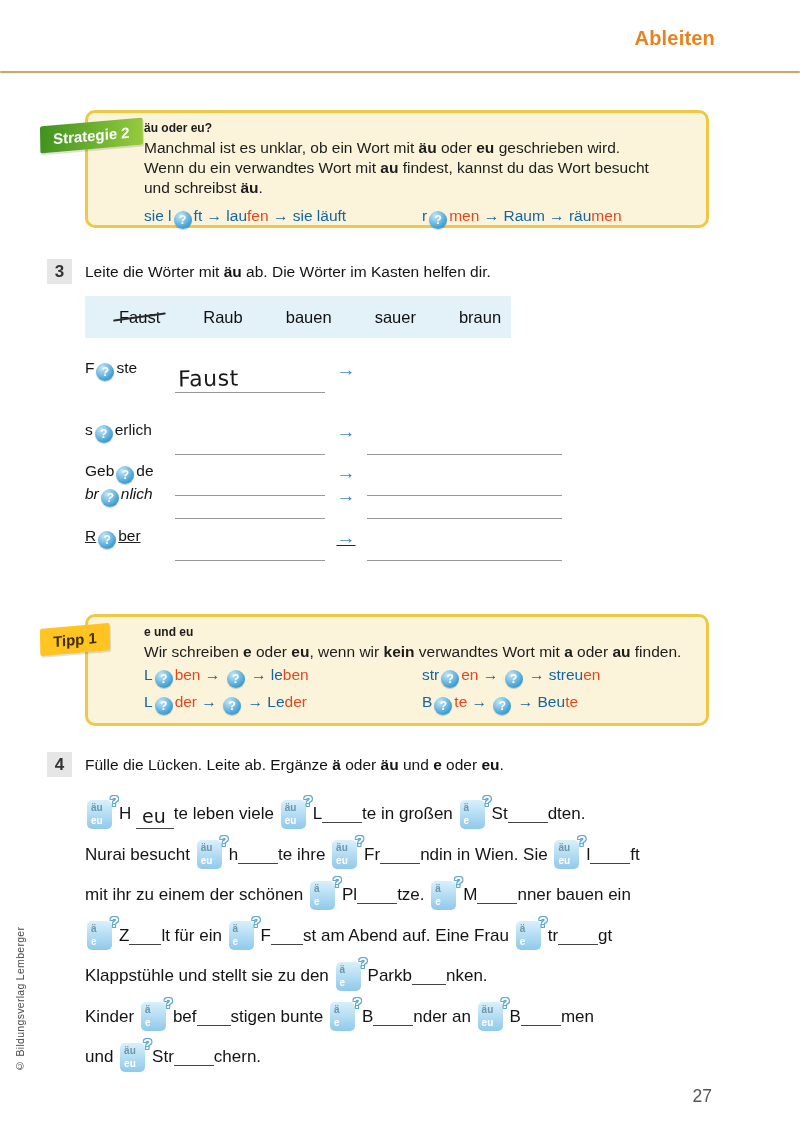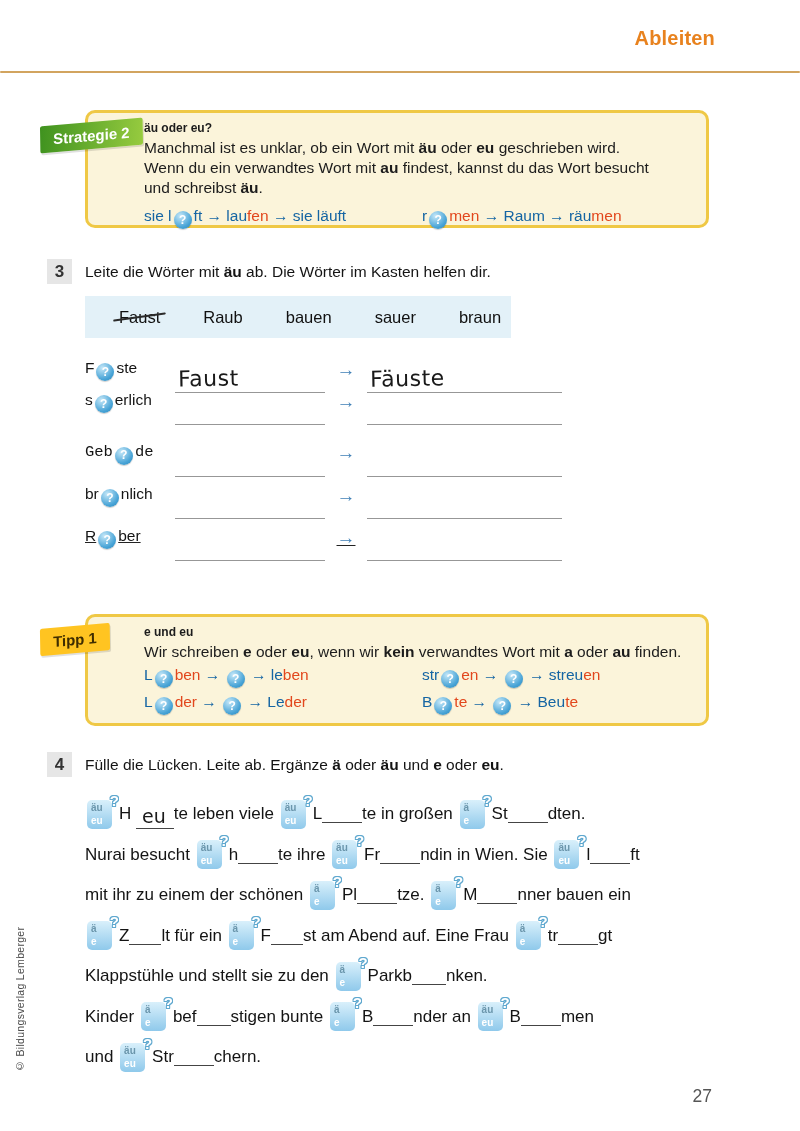--- a/index.html
+++ b/index.html
@@ -136,37 +136,34 @@
     <span class="word">sauer</span>
     <span class="word">braun</span>
   </div>
 <div id="ex3-rows">
     <div class="ex3-row" style="top: 359px;">
       <div class="ex3-label"><span class="seg">F</span><span class="qmark">?</span><span class="seg">ste</span></div>
       <div class="ans-line first">
         <span class="hand">Faust</span>
       </div>
       <div class="row-arrow">→</div>
-      <div class="ans-line second">
-        <span class="hand">Fäuste</span>
-      </div>
-    </div>
-    <div class="ex3-row" style="top: 391px;">
+    </div>
+    <div class="ex3-row" style="top: 421px;">
       <div class="ex3-label"><span class="seg">s</span><span class="qmark">?</span><span class="seg">erlich</span></div>
       <div class="ans-line first"></div>
       <div class="row-arrow">→</div>
       <div class="ans-line second"></div>
     </div>
-    <div class="ex3-row" style="top: 443px; font-family: Liberation Mono, monospace;">
+    <div class="ex3-row" style="top: 462px;">
       <div class="ex3-label"><span class="seg">Geb</span><span class="qmark">?</span><span class="seg">de</span></div>
       <div class="ans-line first"></div>
       <div class="row-arrow">→</div>
       <div class="ans-line second"></div>
     </div>
-    <div class="ex3-row" style="top: 485px;">
+    <div class="ex3-row" style="top: 485px; font-style: italic;">
       <div class="ex3-label"><span class="seg">br</span><span class="qmark">?</span><span class="seg">nlich</span></div>
       <div class="ans-line first"></div>
       <div class="row-arrow">→</div>
       <div class="ans-line second"></div>
     </div>
     <div class="ex3-row" style="top: 527px; text-decoration: underline;">
       <div class="ex3-label"><span class="seg">R</span><span class="qmark">?</span><span class="seg">ber</span></div>
       <div class="ans-line first"></div>
       <div class="row-arrow">→</div>
       <div class="ans-line second"></div>

